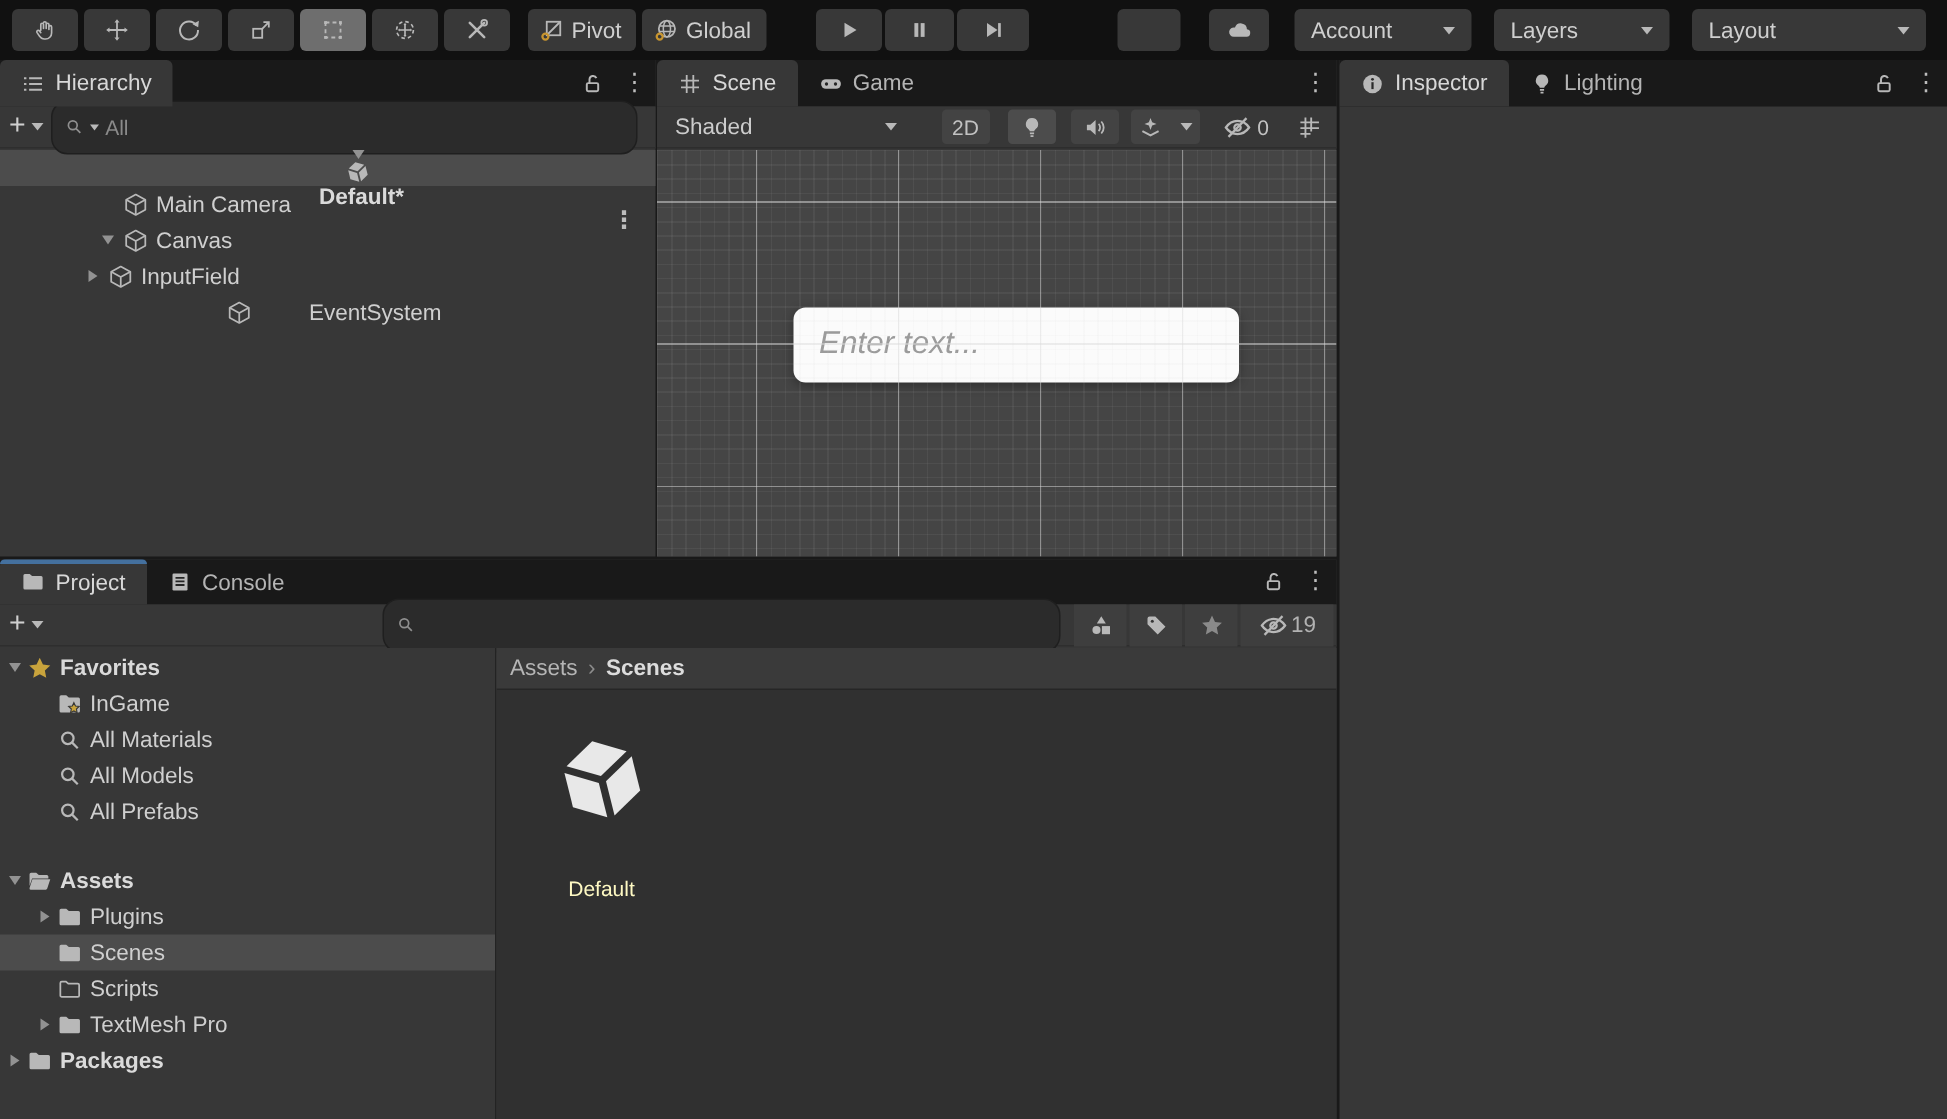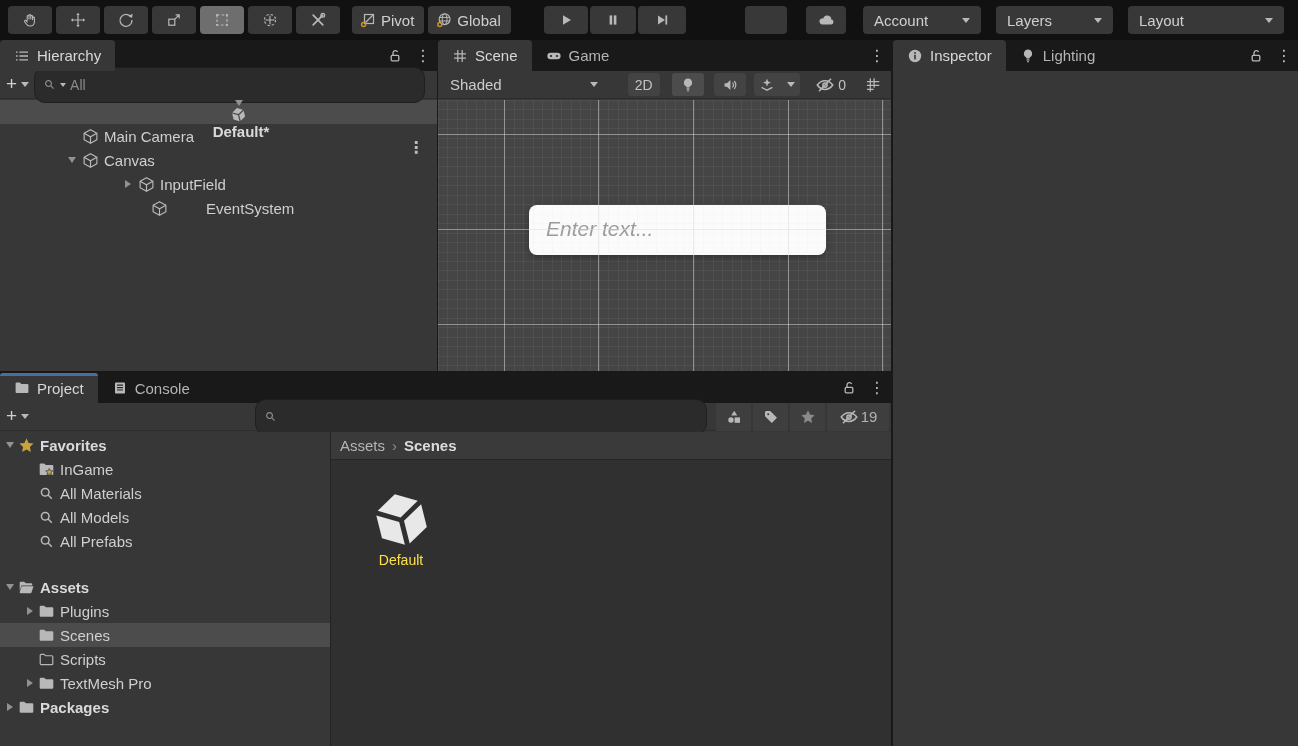--- a/index.html
+++ b/index.html
@@ -95,21 +95,21 @@
   .fbtn.wide { width:62px; }
   .project-body { position:absolute; left:0; top:59px; right:0; bottom:0; display:flex; }
   #project-tree { width:330px; background:#373737; }
   .pdivider { width:1px; background:#232323; }
   .project-content { flex:1; background:#303030; display:flex; flex-direction:column; }
   .breadcrumb { height:28px; background:#3a3a3a; border-bottom:1px solid #262626;
                 display:flex; align-items:center; padding:0 9px; gap:7px; font-size:15px; color:#b5b5b5; }
   .crumb-current { font-weight:bold; color:#dcdcdc; }
   .chev { color:#8d8d8d; font-size:15px; }
   .asset-item { width:100px; margin:26px 0 0 20px; display:flex; flex-direction:column; align-items:center; }
-  .asset-item .alabel { margin-top:0; font-size:14px; color:#fde047; }
+  .asset-item .alabel { margin-top:32px; font-size:14px; color:#fef9c3; }
 
   .gap-after { margin-bottom:22px; }
 </style>
 </head>
 <body>
 
 <div class="app">
 
   <div class="main-toolbar">
     <div class="tgroup" style="left:8px;" id="tool-buttons">
@@ -324,21 +324,21 @@
             <span class="cdown"></span>
           </span>
           <span class="icon">
             <svg viewBox="0 0 16 16">
               <path d="M8 1.6 14 4.9v6.2L8 14.4 2 11.1V4.9z" fill="none" stroke="currentColor" stroke-width="1.1" stroke-linejoin="round"></path>
               <path d="M2 4.9 8 8.2l6-3.3M8 8.2v6.2" fill="none" stroke="currentColor" stroke-width="1.1"></path>
             </svg>
           </span>
           <span class="lbl">Canvas</span>
         </div>
-        <div class="trow" style="padding-left: 118px;">
+        <div class="trow" style="padding-left: 52px;">
           <span class="caret-slot">
             <span class="cright"></span>
           </span>
           <span class="icon">
             <svg viewBox="0 0 16 16">
               <path d="M8 1.6 14 4.9v6.2L8 14.4 2 11.1V4.9z" fill="none" stroke="currentColor" stroke-width="1.1" stroke-linejoin="round"></path>
               <path d="M2 4.9 8 8.2l6-3.3M8 8.2v6.2" fill="none" stroke="currentColor" stroke-width="1.1"></path>
             </svg>
           </span>
           <span class="lbl">InputField</span>

